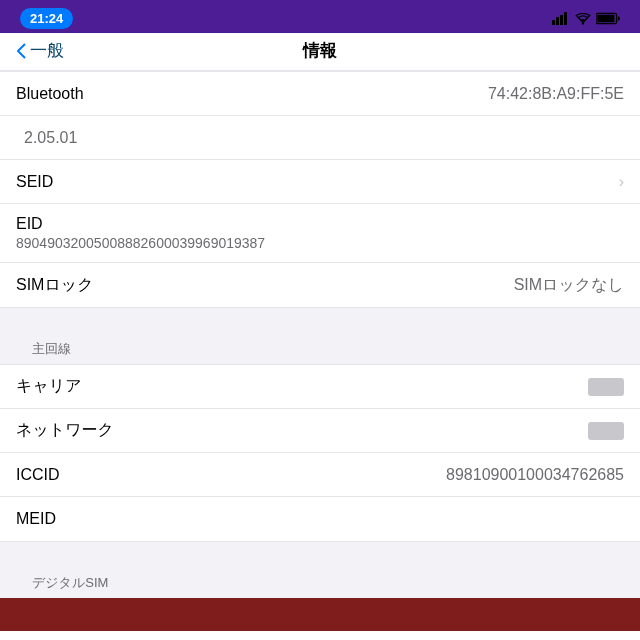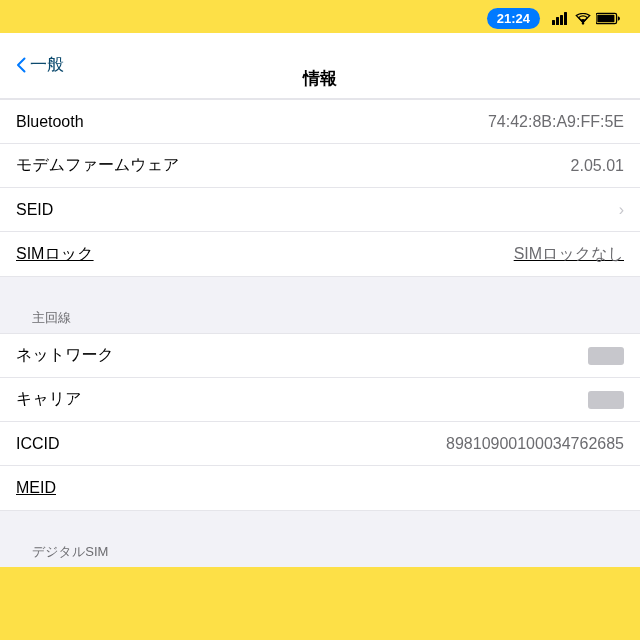--- a/index.html
+++ b/index.html
@@ -7,24 +7,24 @@
       width: 640px;
       height: 640px;
       background: #fff;
       font-family: -apple-system, 'Helvetica Neue', sans-serif;
       overflow: hidden;
     }
 
     
     .status-bar {
       display: flex;
-      justify-content: flex-end;
+      justify-content: space-between;
       align-items: center;
       padding: 8px 20px 4px;
-      background: #fde047;
+      background: #4c1d95;
       gap: 12px;
     }
     .status-time {
       background: #007AFF;
       color: #fff;
       border-radius: 20px;
       font-size: 13px;
       font-weight: 600;
       padding: 3px 10px;
     }
@@ -57,26 +57,25 @@
     }
     .nav-back svg {
       width: 10px;
       height: 16px;
       margin-right: 4px;
     }
     .nav-title {
       font-size: 17px;
       font-weight: 600;
       color: #000;
-      margin-top: 28px;
     }
 
     
     .settings-container {
-      background: #fde047;
+      background: #7f1d1d;
       height: calc(640px - 80px);
       overflow-y: auto;
     }
 
     .section {
       margin-bottom: 0;
     }
 
     .section-header {
       padding: 8px 32px 6px;
@@ -95,21 +94,20 @@
       display: flex;
       align-items: center;
       justify-content: space-between;
       padding: 11px 16px;
       background: #fff;
       border-bottom: 1px solid #e5e5ea;
       min-height: 44px;
     }
     .list-item:last-child {
       border-bottom: none;
-      text-decoration: underline;
     }
 
     .item-label {
       font-size: 16px;
       color: #000;
       flex-shrink: 0;
     }
 
     .item-value {
       font-size: 16px;
@@ -190,54 +188,57 @@
 
   <div class="section">
     <div class="list-group">
 
       <div class="list-item">
         <span class="item-label">Bluetooth</span>
         <span class="item-value">74:42:8B:A9:FF:5E</span>
       </div>
 
       <div class="list-item">
-        <span class="item-label">モデムファームウェア</span>
         <span class="item-value">2.05.01</span>
       </div>
 
       <div class="list-item">
         <span class="item-label">SEID</span>
         <span class="item-chevron">›</span>
       </div>
 
+      <div class="list-item item-eid">
+        <span class="item-label">EID</span>
+        <span class="item-value">89049032005008882600039969019387</span>
+      </div>
 
       <div class="list-item">
         <span class="item-label">SIMロック</span>
         <span class="item-value">SIMロックなし</span>
       </div>
 
     </div>
   </div>
 
   <div class="spacer"></div>
 
   <div class="section">
     <div class="section-header">主回線</div>
     <div class="list-group">
 
       <div class="list-item">
+        <span class="item-label">キャリア</span>
+        <span class="item-value-blurred">&nbsp;&nbsp;&nbsp;&nbsp;&nbsp;&nbsp;&nbsp;&nbsp;</span>
+      </div>
+
+      <div class="list-item">
         <span class="item-label">ネットワーク</span>
         <span class="item-value-blurred">&nbsp;&nbsp;&nbsp;&nbsp;&nbsp;&nbsp;&nbsp;&nbsp;</span>
       </div>
 
-      <div class="list-item">
-        <span class="item-label">キャリア</span>
-        <span class="item-value-blurred">&nbsp;&nbsp;&nbsp;&nbsp;&nbsp;&nbsp;&nbsp;&nbsp;</span>
-      </div>
-
 
       <div class="list-item">
         <span class="item-label">ICCID</span>
         <span class="item-value">89810900100034762685</span>
       </div>
 
       <div class="list-item">
         <span class="item-label">MEID</span>
       </div>
 

